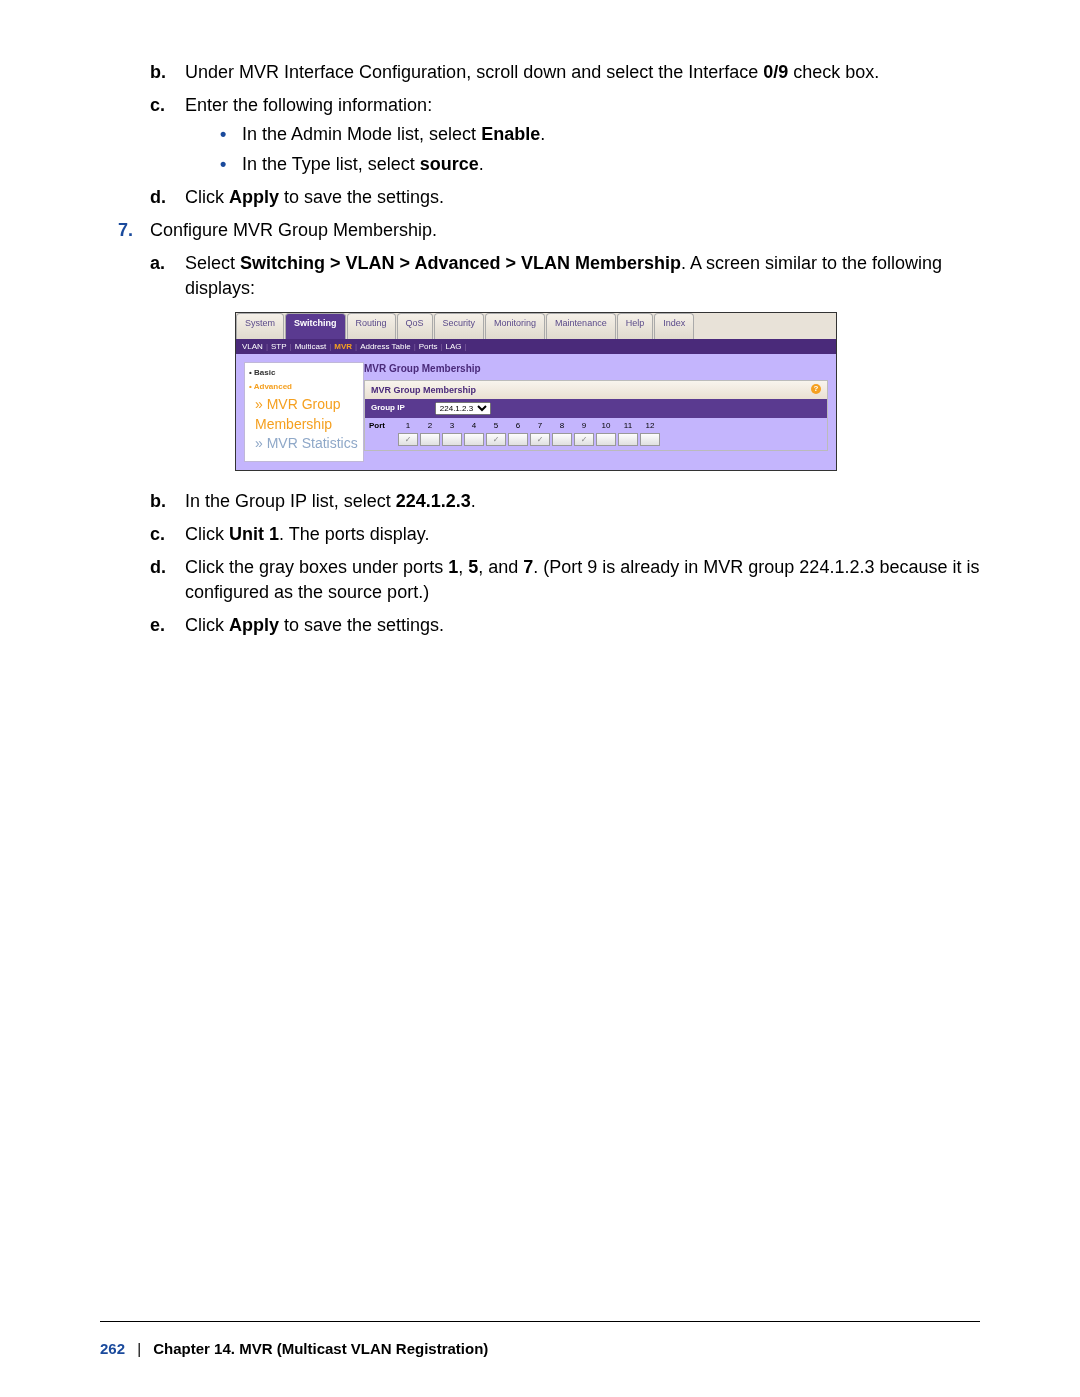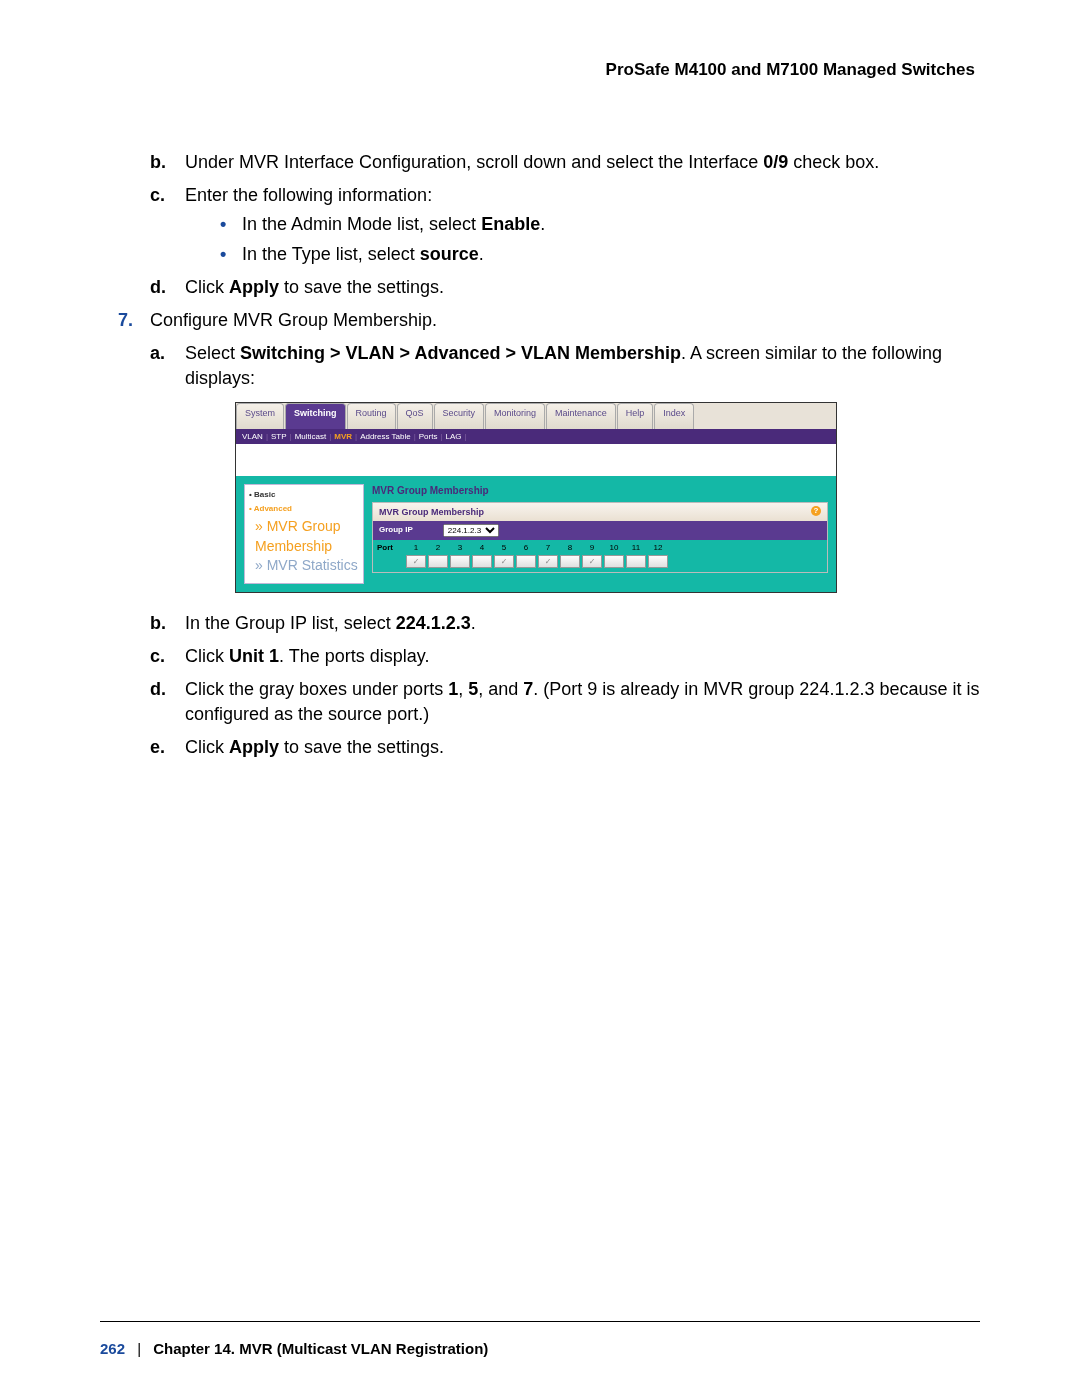--- a/index.html
+++ b/index.html
@@ -111,25 +111,23 @@
     padding: 2px 6px;
     gap: 3px;
     font-size: 8px;
     color: #d0c0e0;
   }
   .ui-subtabs .st { color: #fff; }
   .ui-subtabs .st.active { color: #f5a020; font-weight: bold; }
   .ui-subtabs .sep { color: #8060a0; }
   .ui-body {
     display: flex;
-    background: #14b8a6;
+    background: #c4b5fd;
     min-height: 100px;
     padding: 8px;
-    gap: 8px;
-    margin-top: 32px;
   }
   .ui-sidebar {
     width: 110px;
     border: 1px solid #c0b8d8;
     background: #fff;
     font-size: 8px;
     padding: 4px;
   }
   .ui-sidebar .sb-item { color: #333; margin-bottom: 3px; }
   .ui-sidebar .sb-item.h { font-weight: bold; color: #333; }
@@ -220,21 +218,20 @@
     font-size: 15px;
   }
   .footer .pg { color: #1a4a9c; font-weight: bold; }
   .footer .bar { margin: 0 8px; }
   .footer .chap { font-weight: bold; }
 </style>
 </head>
 <body>
 
 <div class="page">
-  <div class="header-title">ProSafe M4100 and M7100 Managed Switches</div>
 
   <div class="content">
 
     <ol class="sub-list">
       <li>
         <span class="marker">b.</span>
         <span>Under MVR Interface Configuration, scroll down and select the Interface </span><b>0/9</b><span> check box.</span>
       </li>
       <li>
         <span class="marker">c.</span>

